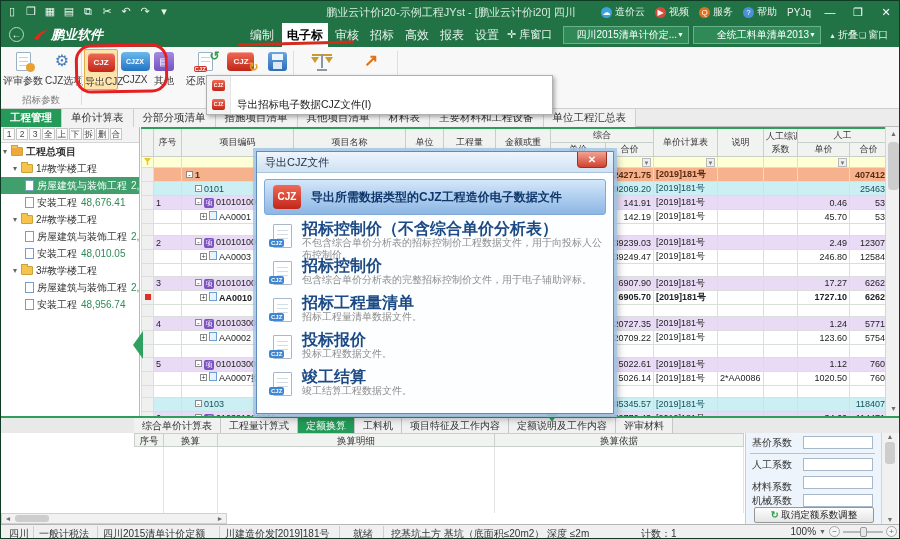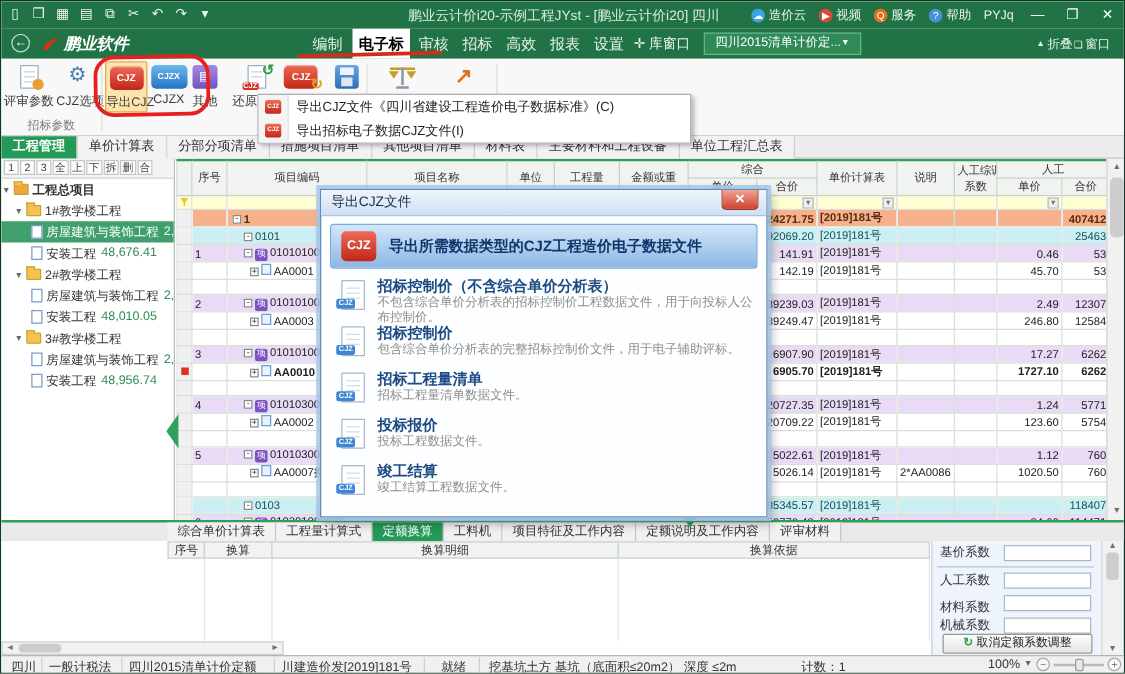--- a/index.html
+++ b/index.html
@@ -16,21 +16,21 @@
   .badge { display:inline-block; width:11px; height:11px; border-radius:6px; font-size:8px; line-height:11px; text-align:center; color:#fff; }
   .winctl { width:26px; height:22px; text-align:center; line-height:22px; font-size:11px; color:#fff; }
 
   
   .menubar { position:absolute; left:0; top:22px; width:900px; height:24px; background:#217346; }
   .backbtn { position:absolute; left:8px; top:4px; width:15px; height:15px; border:1px solid #bcd9c6; border-radius:50%; color:#fff; font-size:10px; line-height:14px; text-align:center; }
   .brand { position:absolute; left:32px; top:3px; color:#fff; font-weight:bold; font-style:italic; font-size:13px; display:flex; align-items:center; gap:2px; }
   .menu-tab { position:absolute; top:0; height:24px; line-height:24px; text-align:center; color:#e6f2e9; font-size:12px; }
   .menu-tab.active { background:#fff; color:#000000; font-weight:bold; }
   .libwin { position:absolute; top:4px; color:#eaf5ec; font-size:11px; display:flex; gap:3px; align-items:center; }
-  .libsel { position:absolute; top:3px; height:18px; background:#2f8a58; border:1px solid #67b389; color:#fff; font-size:10px; line-height:16px; padding:0 4px; display:flex; justify-content:center; align-items:center; }
+  .libsel { position:absolute; top:3px; height:18px; background:#2f8a58; border:1px solid #67b389; color:#fff; font-size:10px; line-height:16px; padding:0 4px; display:flex; justify-content:flex-end; align-items:center; }
   .mini-btn { position:absolute; top:5px; color:#dff0e4; font-size:10px; display:flex; gap:2px; align-items:center; }
 
   
   .ribbon { position:absolute; left:0; top:46px; width:900px; height:62px; background:#f7f8f7; border-bottom:1px solid #cfcfcf; }
   .rbtn { position:absolute; top:2px; text-align:center; }
   .rbtn .lab { font-size:10px; color:#3a3a3a; margin-top:1px; white-space:nowrap; }
   .rbtn.pressed { background:#fde3ac; border:1px solid #e3aa45; border-radius:2px; }
   .ic { height:24px; display:flex; align-items:center; justify-content:center; }
   .cjz-red { width:27px; height:19px; background:linear-gradient(#ef6a55,#c22618); border-radius:4px; color:#fff; font-weight:bold; font-size:8px; line-height:19px; text-align:center; box-shadow:inset 0 1px 0 rgba(255,255,255,.4); }
   .cjz-blue { width:29px; height:19px; background:linear-gradient(#6cb9ec,#2373c4); border-radius:4px; color:#fff; font-weight:bold; font-size:7px; line-height:19px; text-align:center; }
@@ -116,21 +116,21 @@
   .dlg-title { height:21px; background:linear-gradient(#eef5fc,#cfe1f3); border-bottom:1px solid #aac4dd; font-size:11px; color:#1c2f45; line-height:21px; padding-left:8px; }
   .dlg-close { position:absolute; right:6px; top:0; width:30px; height:16px; background:linear-gradient(#f2a394,#d0422f); border:1px solid #993322; border-top:none; border-radius:0 0 4px 4px; color:#fff; font-size:10px; font-weight:bold; text-align:center; line-height:15px; }
   .dlg-band { margin:6px 7px 4px 7px; height:36px; background:linear-gradient(#d3e7fa,#8cb6e4); border:1px solid #7fa8d6; border-radius:3px; display:flex; align-items:center; padding:0 8px; }
   .dlg-band .bigcjz { width:28px; height:24px; background:linear-gradient(#ef6a55,#c22618); border-radius:4px; color:#fff; font-weight:bold; font-size:10px; line-height:24px; text-align:center; flex:none; }
   .dlg-band .btext { font-size:12px; font-weight:bold; color:#10376b; padding-left:10px; }
   .dopt { display:flex; padding:3px 8px 2px 16px; height:37px; }
   .doc { position:relative; width:19px; height:24px; background:#fff; border:1px solid #a9b7c6; border-radius:1px; flex:none; margin-top:2px; }
   .doc i { position:absolute; left:3px; right:3px; height:1px; background:#d4dde6; }
   .doc .dtag { position:absolute; left:-5px; bottom:0; background:#3f86d2; color:#fff; font-size:6px; line-height:8px; padding:0 2px; border-radius:2px; font-weight:bold; }
   .dopt .otext { padding-left:10px; }
-  .dopt .otitle { font-size:12px; font-weight:bold; color:#1c4a85; line-height:14px; }
+  .dopt .otitle { font-size:16px; font-weight:bold; color:#1c4a85; line-height:14px; }
   .dopt .odesc { font-size:10px; color:#8d8d8d; line-height:12px; margin-top:1px; }
 
   
   .btabs { position:absolute; left:0; top:415px; width:900px; height:17px; background:#e9e9e9; border-top:2px solid #2e9e5b; display:flex; padding-left:133px; }
   .btab { height:15px; line-height:15px; padding:0 8px; font-size:10px; color:#333; background:#f1f1f1; border-right:1px solid #c6c6c6; white-space:nowrap; }
   .btab.active { background:#249a58; color:#fff; }
   .green-mark { position:absolute; left:545px; top:412px; width:12px; height:9px; background:#2fa05f; clip-path:polygon(0 0,100% 0,50% 100%); z-index:6; }
   .bottomtable { position:absolute; left:0; top:432px; width:884px; height:80px; background:#fff; }
   .bth { position:absolute; top:0; height:14px; background:#f1f3f1; border:1px solid #c9d0c9; font-size:9.5px; color:#333; text-align:center; line-height:13px; }
   .bdiv { position:absolute; top:14px; bottom:0; width:1px; background:#e2e6e2; }
@@ -213,20 +213,24 @@
     <div class="menu-tab" style="left:365px;width:32px;">招标</div>
     <div class="menu-tab" style="left:400px;width:32px;">高效</div>
     <div class="menu-tab" style="left:435px;width:32px;">报表</div>
     <div class="menu-tab" style="left:470px;width:32px;">设置</div>
     <div class="libwin" style="left:506px;">
         <span>✛</span>
         <span>库窗口</span>
       </div>
     <div class="libsel" style="left:562px;width:126px;">
         <span>四川2015清单计价定...</span>
+        <span style="font-size:7px;">▼</span>
+      </div>
+    <div class="libsel" style="left:692px;width:128px;">
+        <span>全统工料单清单2013</span>
         <span style="font-size:7px;">▼</span>
       </div>
     <div class="mini-btn" style="left:828px;">
         <span style="font-size:7px;">▲</span>
         <span>折叠</span>
       </div>
     <div class="mini-btn" style="left:858px;">
         <span style="font-size:8px;">❏</span>
         <span>窗口</span>
       </div>
@@ -849,21 +853,20 @@
         </span>
       <span class="zbtn">+</span>
     </div>
   </div>
 
   <div class="exp-menu">
     <div class="exp-item">
       <span class="icol">
           <span class="mini-cjz">CJZ</span>
         </span>
-      <span class="txt">导出CJZ文件《四川省建设工程造价电子数据标准》(C)</span>
     </div>
     <div class="exp-item">
       <span class="icol">
           <span class="mini-cjz">CJZ</span>
         </span>
       <span class="txt">导出招标电子数据CJZ文件(I)</span>
     </div>
   </div>
 
   <div class="dialog">

